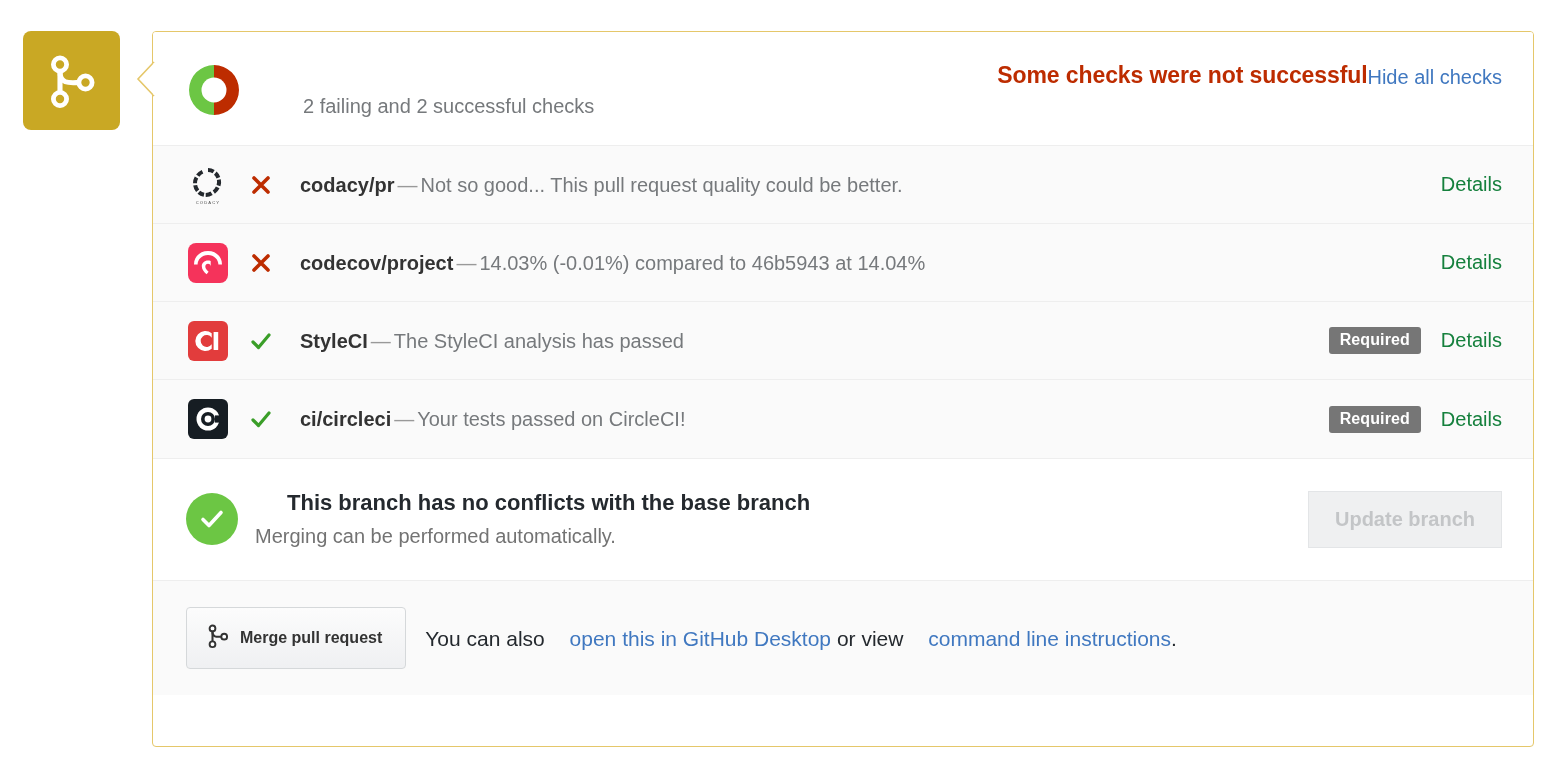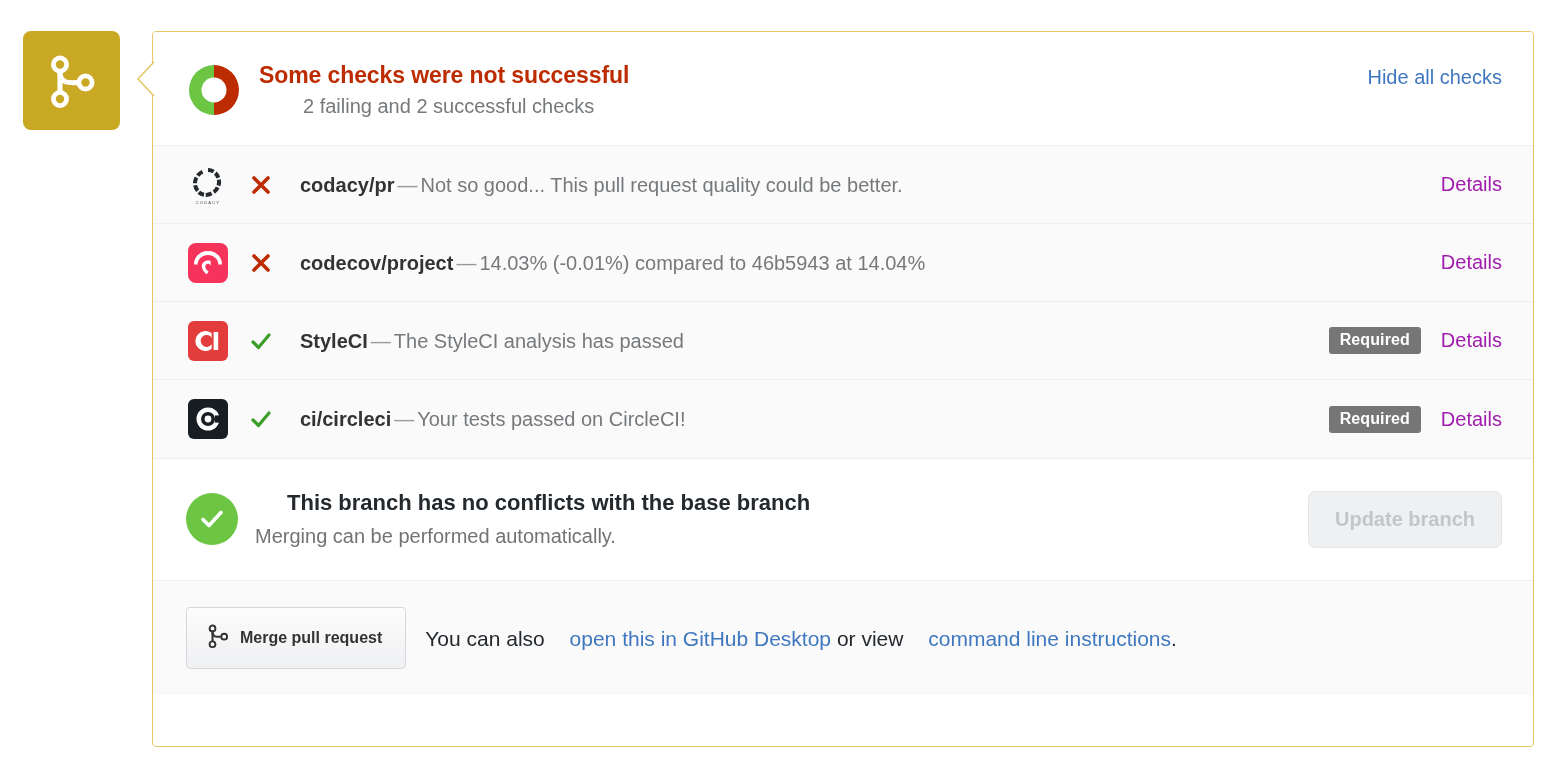--- a/index.html
+++ b/index.html
@@ -81,20 +81,21 @@
     flex: 1 1 auto;
     min-width: 0;
     padding-top: 1px;
   }
   .header-title {
     font-size: 23px;
     font-weight: bold;
     color: #bd2c00;
     line-height: 1.15;
     letter-spacing: -0.1px;
+    text-align: right;
   }
   .header-sub {
     margin-top: 6px;
     font-size: 20px;
     color: #76797c;
     line-height: 1.25;
     margin-left: 44px;
   }
   .hide-all-checks {
     flex: 0 0 auto;
@@ -166,21 +167,21 @@
     font-weight: bold;
     border-radius: 3px;
     padding: 5px 11px 6px;
     margin-right: 20px;
     line-height: 1;
     letter-spacing: 0.1px;
   }
   .details-link {
     flex: 0 0 auto;
     font-size: 20px;
-    color: #a21caf;
+    color: #15803d;
     cursor: pointer;
     white-space: nowrap;
   }
 
   
   .conflict-section {
     display: flex;
     align-items: center;
     padding: 27px 31px 28px 33px;
     background: #ffffff;
@@ -214,21 +215,21 @@
     line-height: 1.25;
   }
   .update-branch-btn {
     flex: 0 0 auto;
     font-family: inherit;
     font-size: 20px;
     font-weight: bold;
     color: #c3c5c7;
     background: #eff0f1;
     border: 1px solid #e3e5e7;
-    border-radius: 7px;
+    border-radius: 0;
     padding: 16px 26px;
     cursor: default;
   }
 
   
   .merge-footer {
     display: flex;
     align-items: center;
     padding: 26px 31px 26px 33px;
     background: #fafafa;

